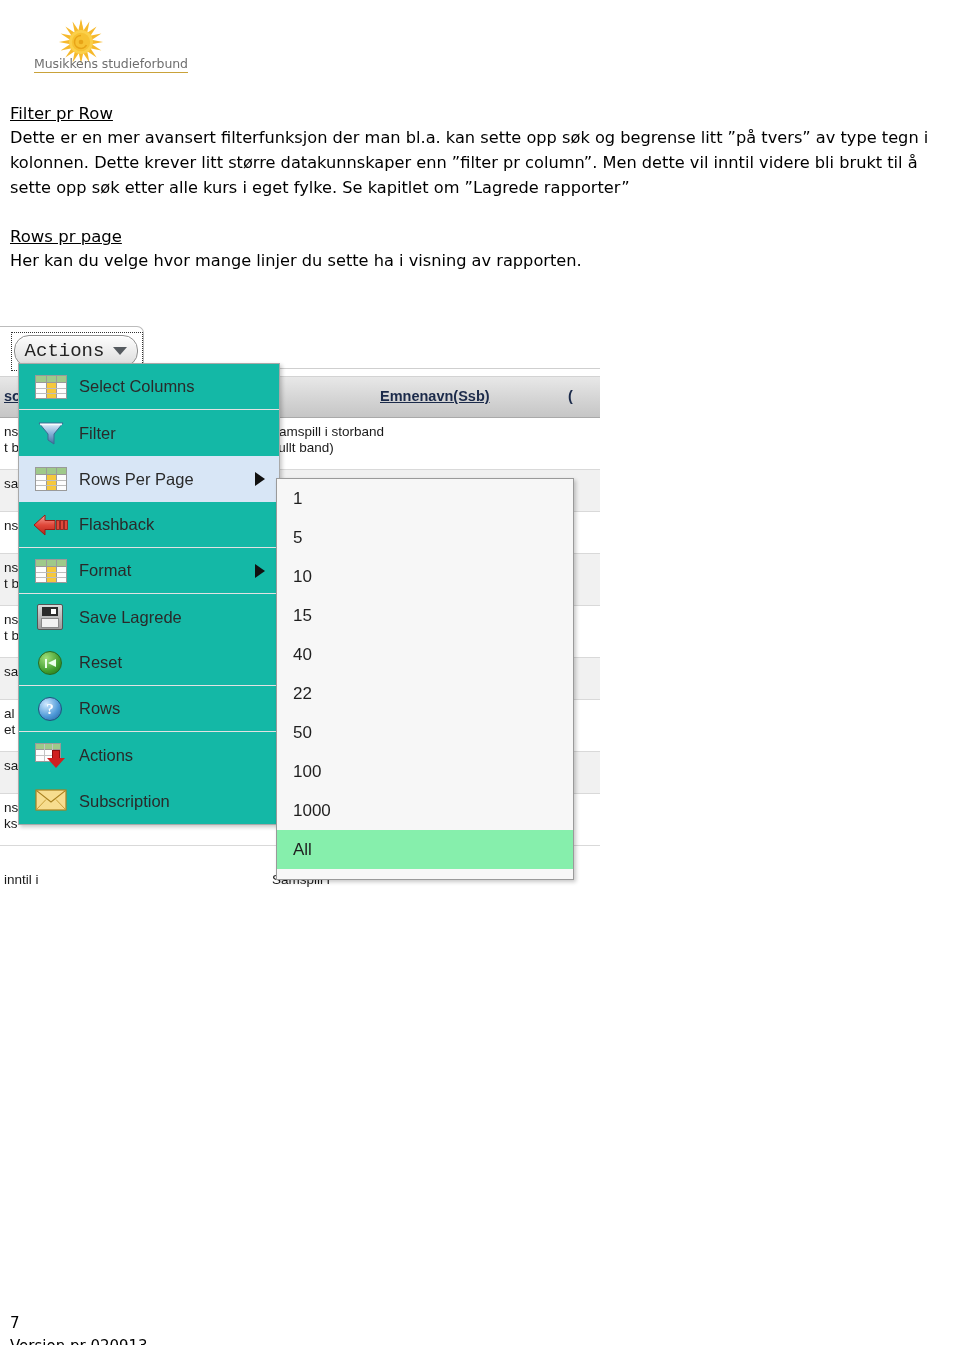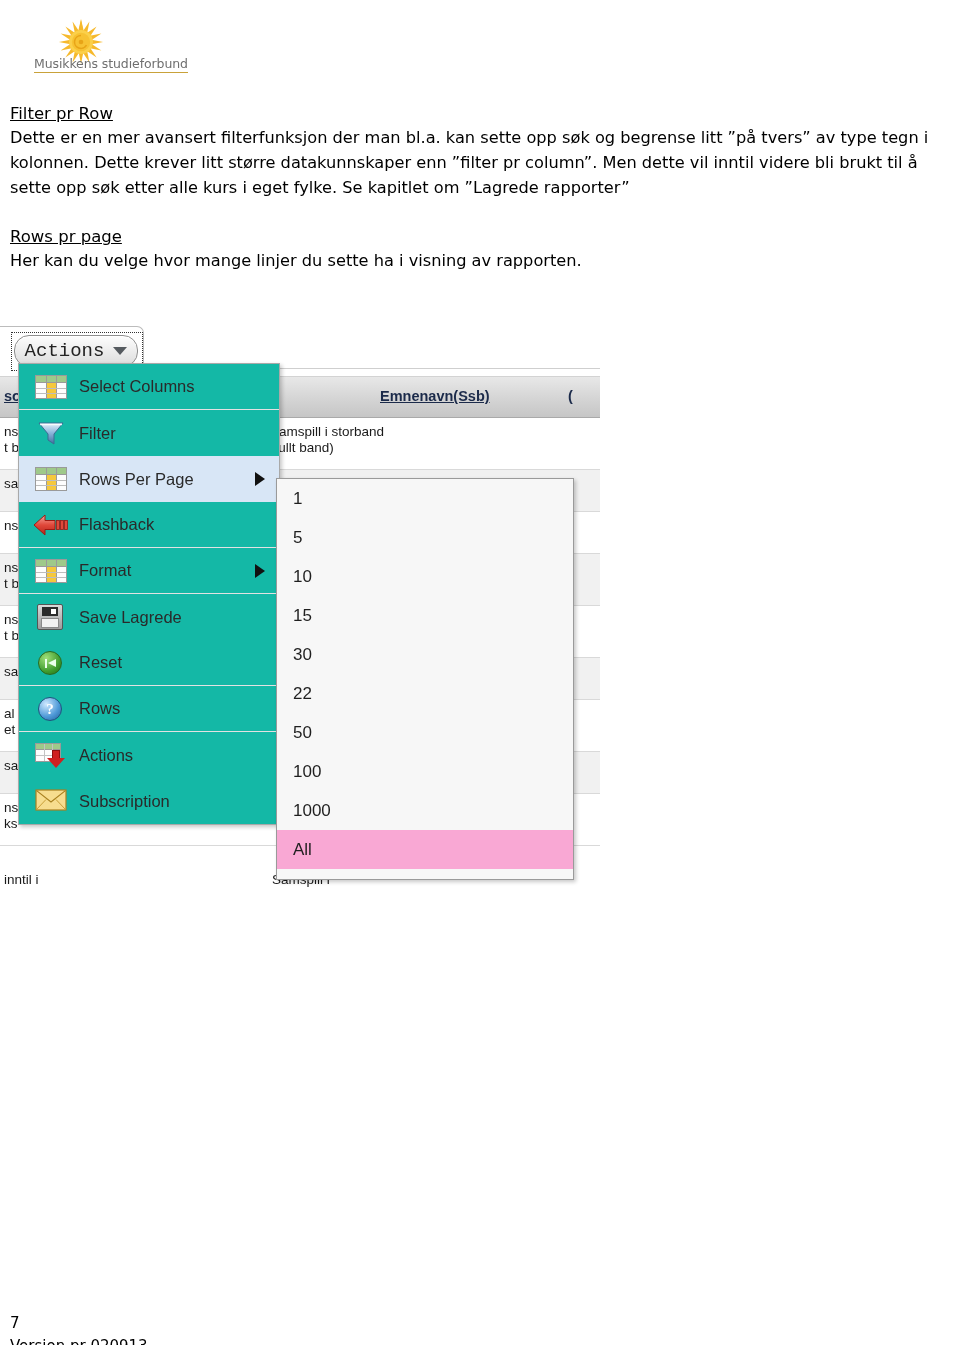--- a/index.html
+++ b/index.html
@@ -322,21 +322,21 @@
   }
   .submenu-item {
     height: 39px;
     line-height: 39px;
     padding-left: 16px;
     font-size: 17px;
     color: #1f1f1f;
     cursor: pointer;
     box-sizing: border-box;
   }
-  .submenu-item.selected { background: #f9a8d4; }
+  .submenu-item.selected { background: #86efac; }
 
   
   .footer {
     position: absolute;
     left: 10px;
     top: 1296px;
     font-family: "DejaVu Sans", sans-serif;
     font-size: 15px;
     line-height: 23px;
     color: #000;
@@ -584,21 +584,21 @@
         </span>
         <span class="menu-label">Subscription</span>
       </div>
     </div>
 
     <div class="submenu">
       <div class="submenu-item">1</div>
       <div class="submenu-item">5</div>
       <div class="submenu-item">10</div>
       <div class="submenu-item">15</div>
-      <div class="submenu-item">30</div>
+      <div class="submenu-item">40</div>
       <div class="submenu-item">22</div>
       <div class="submenu-item">50</div>
       <div class="submenu-item">100</div>
       <div class="submenu-item">1000</div>
       <div class="submenu-item selected">All</div>
     </div>
 
   </div>
 
   <div class="footer">

